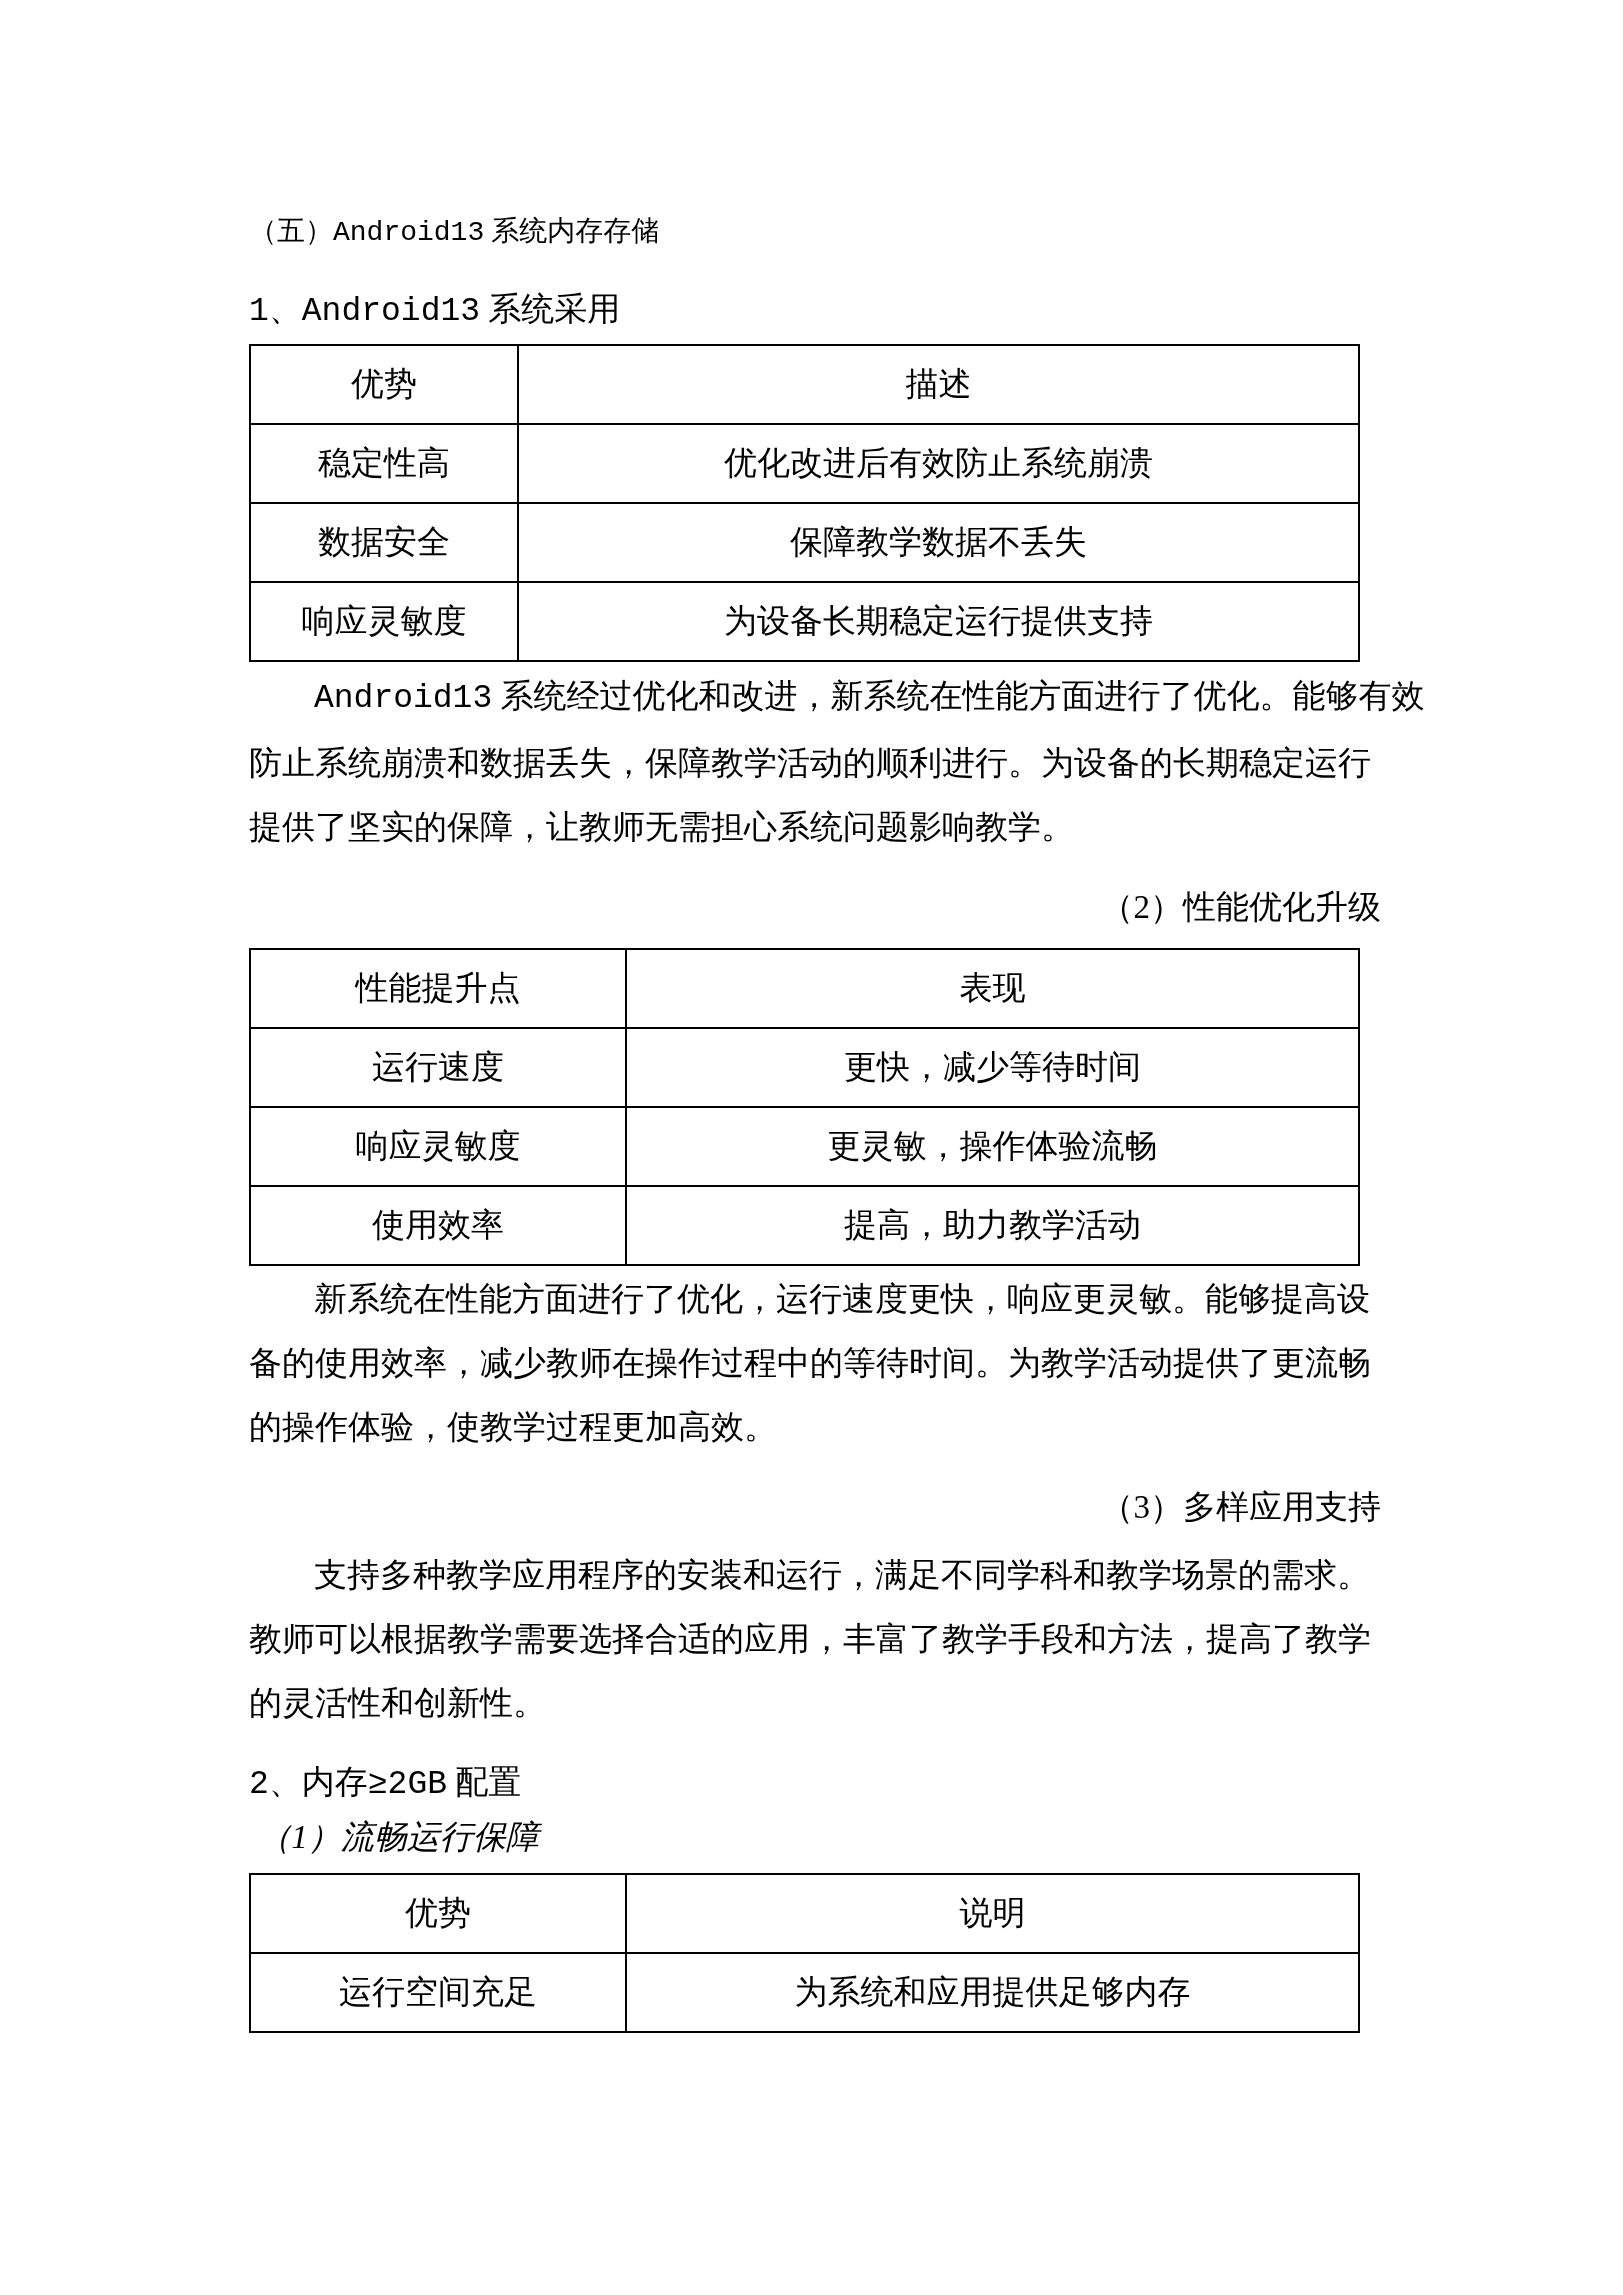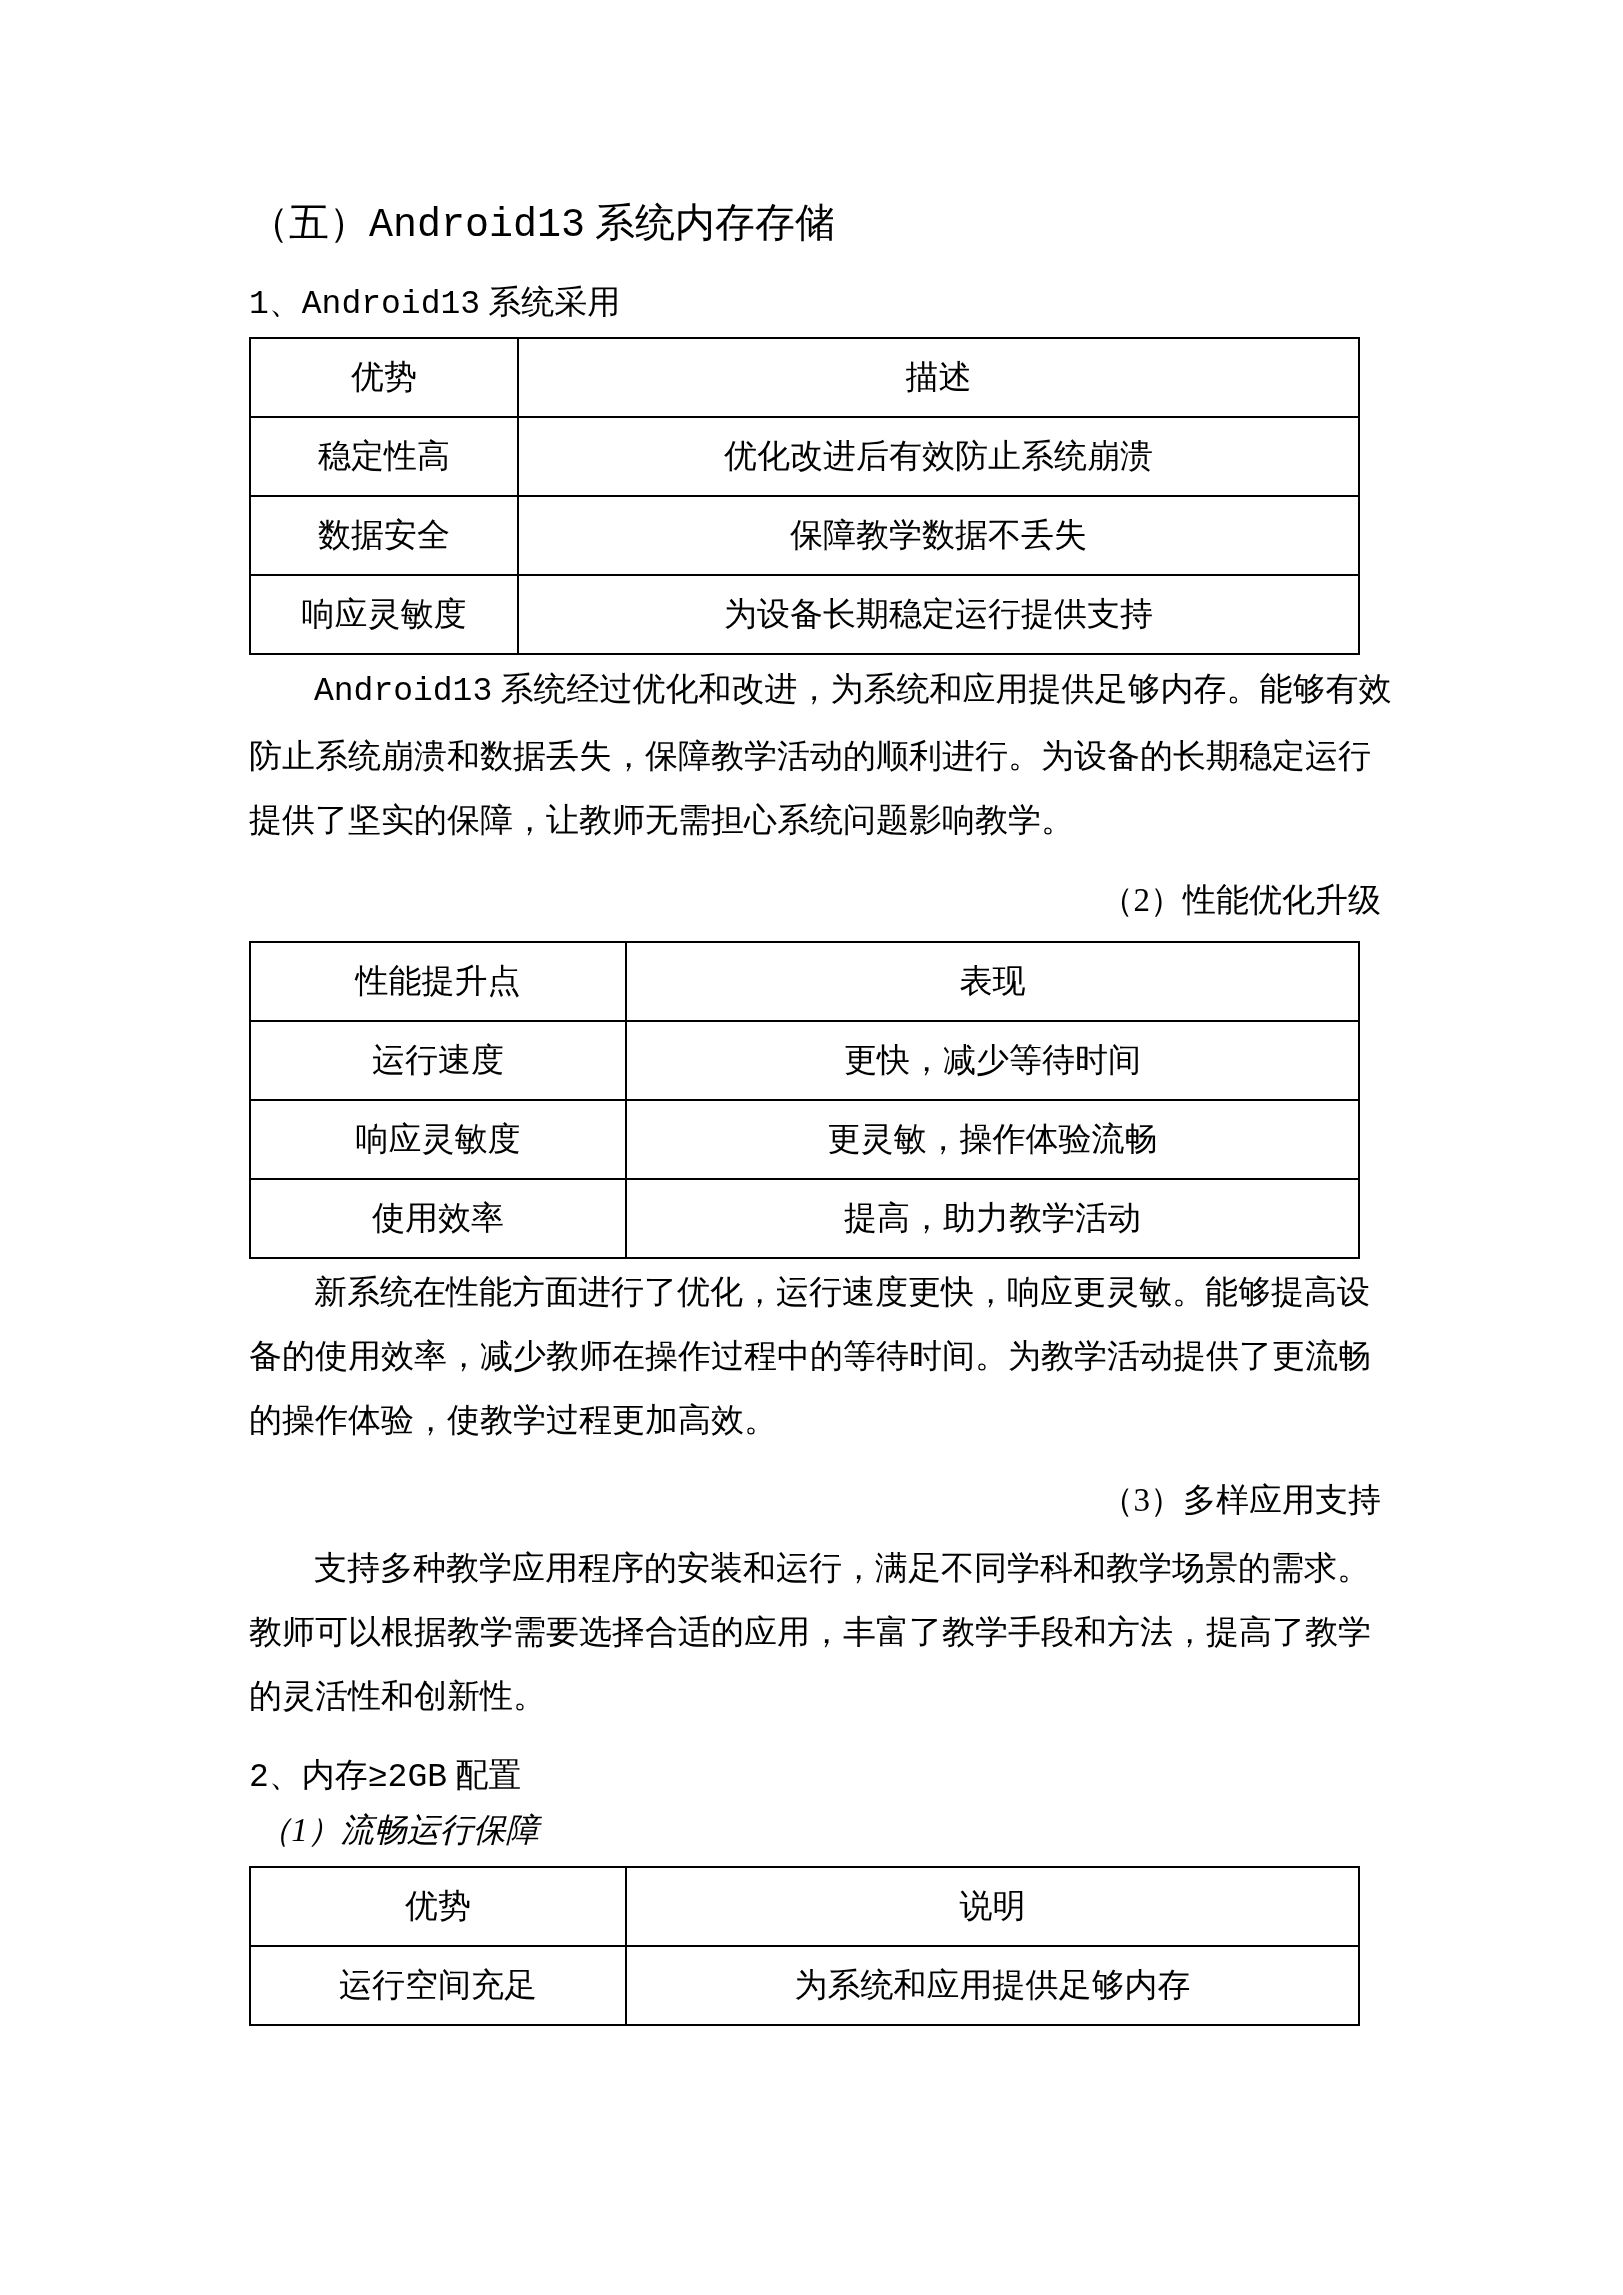--- a/index.html
+++ b/index.html
@@ -13,23 +13,24 @@
     overflow: hidden;
   }
   .content {
     position: absolute;
     left: 249px;
     top: 0;
     width: 1132px;
   }
   .doc-title {
     padding-top: 202px;
-    font-size: 40px;
+    font-size: 28px;
     line-height: 42px;
     white-space: nowrap;
+    margin-top: 8px;
   }
   .h-num {
     margin-top: 37px;
     font-size: 33px;
     line-height: 37px;
     white-space: nowrap;
   }
   .h-num.second { margin-top: 29px; }
   .h-sub {
     margin-top: 13px;
@@ -96,21 +97,21 @@
         <td>保障教学数据不丢失</td>
       </tr>
       <tr>
         <td>响应灵敏度</td>
         <td>为设备长期稳定运行提供支持</td>
       </tr>
     </tbody>
       </table>
 
     <div class="para">
-      <div class="line indent"><span class="mono">Android13</span><span> 系统经过优化和改进，为系统和应用提供足够内存。能够有效</span></div>
+      <div class="line indent"><span class="mono">Android13</span><span> 系统经过优化和改进，新系统在性能方面进行了优化。能够有效</span></div>
       <div class="line">防止系统崩溃和数据丢失，保障教学活动的顺利进行。为设备的长期稳定运行</div>
       <div class="line">提供了坚实的保障，让教师无需担心系统问题影响教学。</div>
     </div>
 
     <div class="h-sub gap">（2）性能优化升级</div>
 
     <table class="doc-table t2">
       <tbody>
           <tr>
         <th class="col-a">性能提升点</th>

